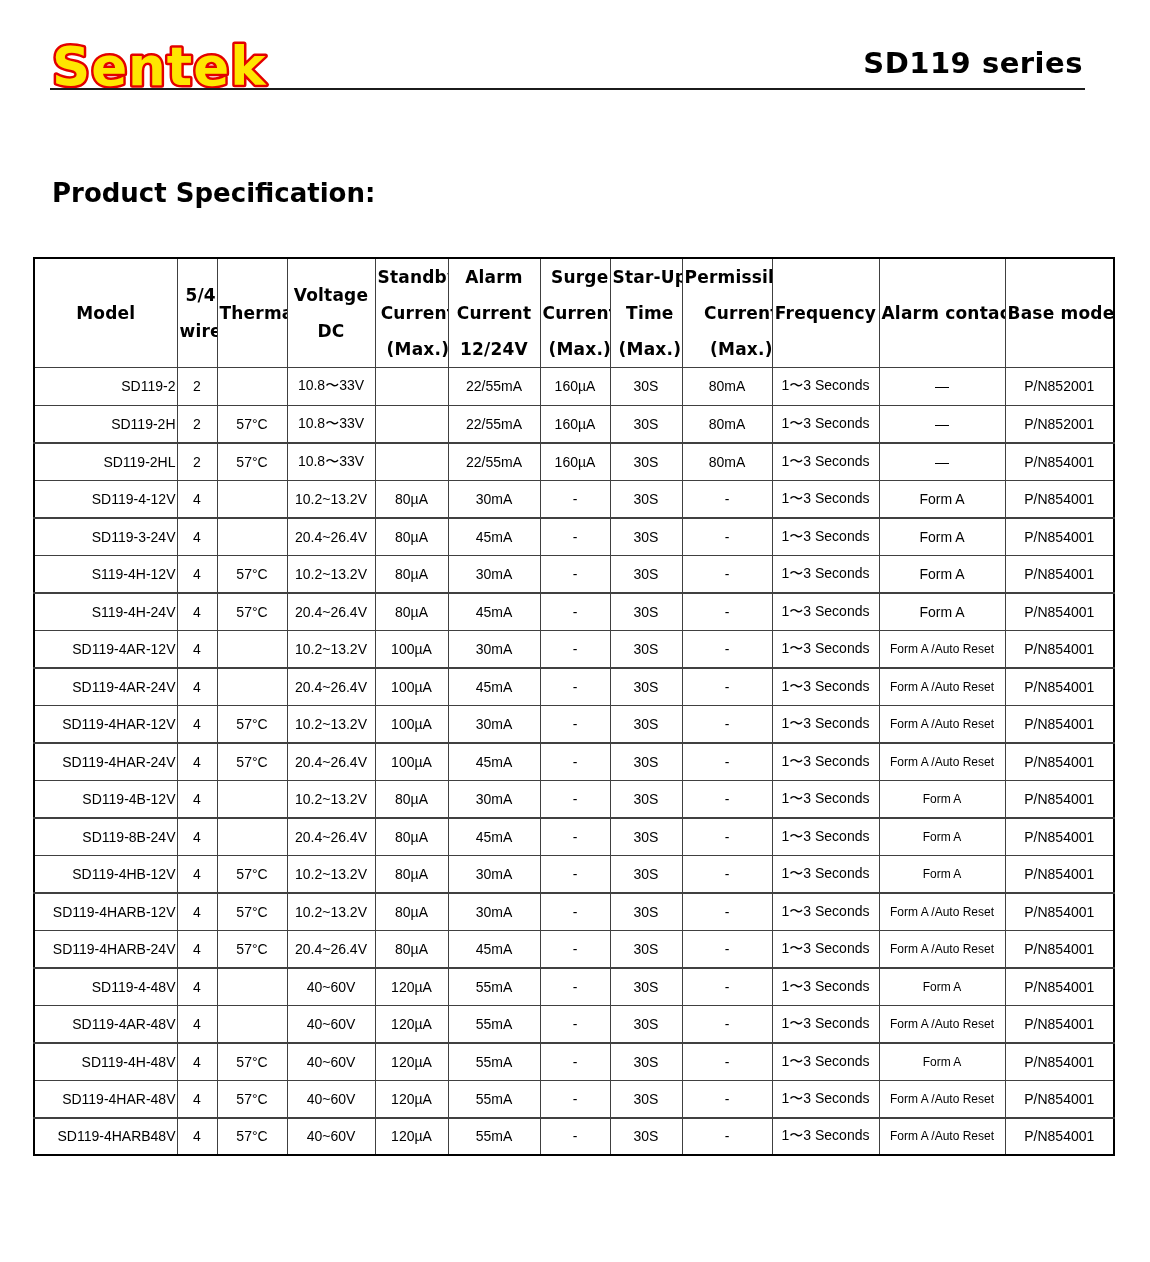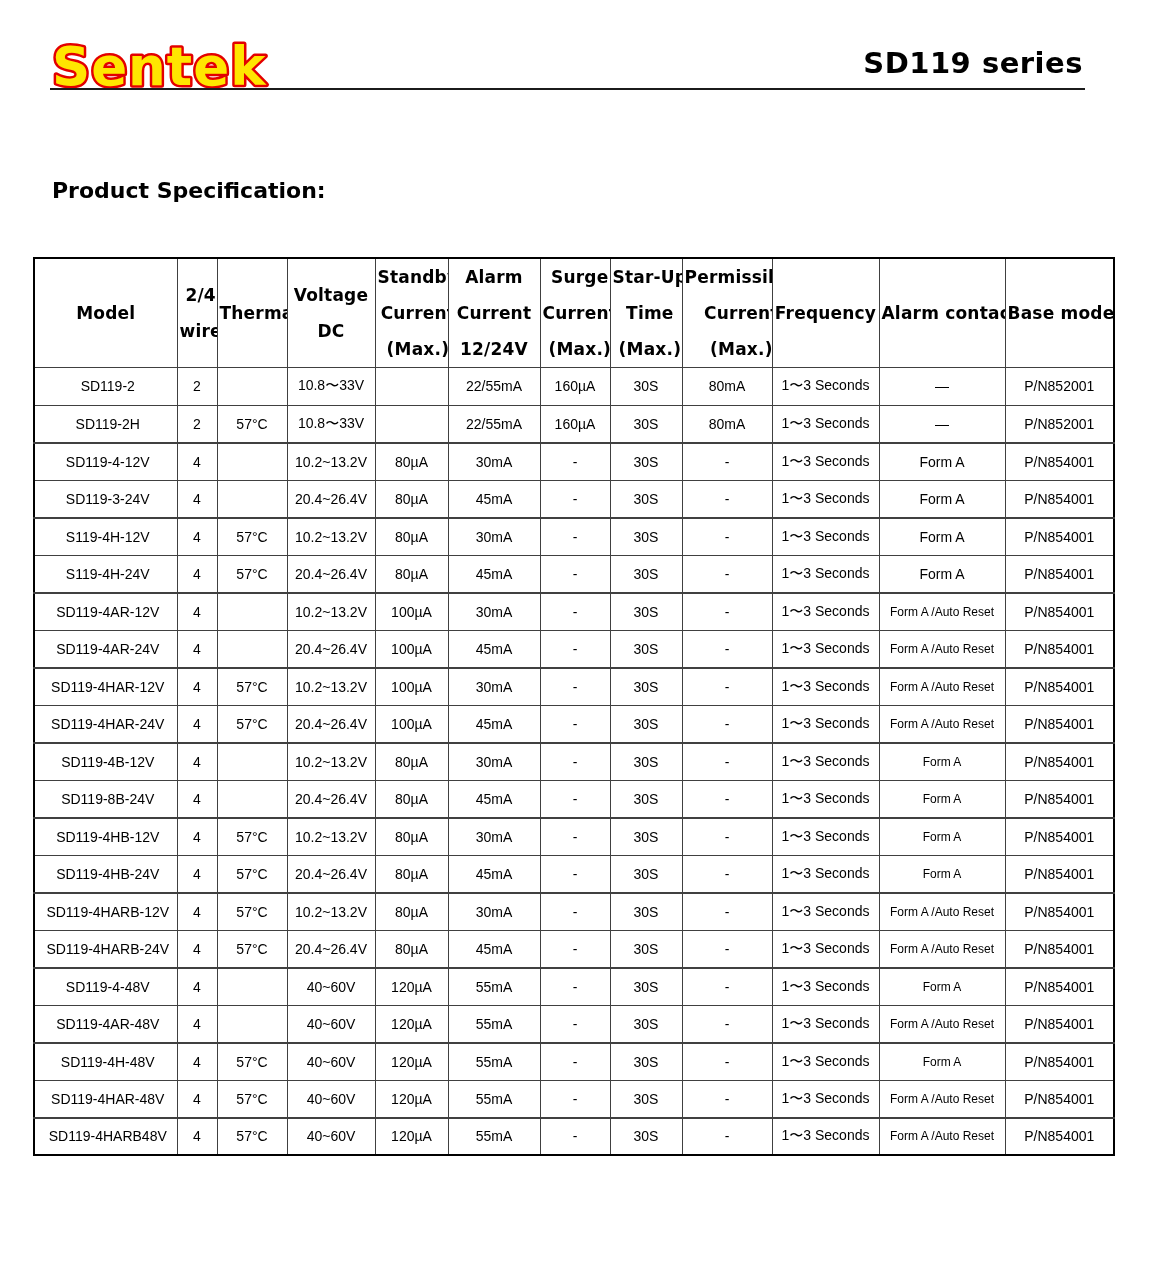--- a/index.html
+++ b/index.html
@@ -17,21 +17,21 @@
     font-family:"DejaVu Sans", sans-serif;
     font-weight:bold; font-size:29px; letter-spacing:0.5px;margin-left:28px;
   }
   .header-rule {
     position:absolute; top:88px; left:50px;
     width:1035px; height:2px; background:#1b1b1b;
   }
   .page-title {
     position:absolute; top:178px; left:52px; margin:0;
     font-family:"DejaVu Sans", sans-serif;
-    font-weight:bold; font-size:22px;
+    font-weight:bold; font-size:26px;
   }
 
   
   table.spec {
     position:absolute; top:257px; left:33px;
     width:1080px; border-collapse:collapse; table-layout:fixed;
     border:2px solid #000;
   }
   th, td { border:1px solid #404040; background:#fff; }
   thead tr { height:108px; }
@@ -44,21 +44,21 @@
   .hlabel {
     display:block; width:max-content; margin:0 auto;
     text-align:center; white-space:pre-line;
   }
   tbody tr { height:37.5px; }
   td {
     font-size:14px; text-align:center;
     white-space:nowrap; overflow:hidden; padding:0 1px;
     vertical-align:middle;
   }
-  td.left { text-align:center; padding-left:5px; }
+  td.left { text-align:right; padding-left:5px; }
   td.small { font-size:12px; }
   tbody tr:nth-child(even) td { border-bottom-width:2px; }
 </style>
 </head>
 <body>
 
 <div class="logo-wrap">
   <svg width="255" height="66" viewBox="0 0 255 66">
     <text x="4" y="52" font-family="DejaVu Sans, sans-serif" font-size="53" font-weight="bold" letter-spacing="1" stroke-width="5" stroke-linejoin="round" style="paint-order:stroke fill;" fill="#ffe600" stroke="#e30000">Sentek</text>
   </svg>
@@ -84,21 +84,21 @@
     <col style="width:107px">
       <col style="width:126px">
       <col style="width:109px">
   </colgroup>
   <thead>
     <tr id="head-row">
         <th>
           <span class="hlabel">Model</span>
         </th>
         <th>
-          <span class="hlabel">2/4
+          <span class="hlabel">5/4
 wire</span>
         </th>
         <th>
           <span class="hlabel">Thermal</span>
         </th>
         <th>
           <span class="hlabel">Voltage
 DC</span>
         </th>
         <th>
@@ -160,20 +160,34 @@
         <td></td>
         <td>22/55mA</td>
         <td>160µA</td>
         <td>30S</td>
         <td>80mA</td>
         <td>1〜3 Seconds</td>
         <td>—</td>
         <td>P/N852001</td>
       </tr>
       <tr>
+        <td class="left">SD119-2HL</td>
+        <td>2</td>
+        <td>57°C</td>
+        <td>10.8〜33V</td>
+        <td></td>
+        <td>22/55mA</td>
+        <td>160µA</td>
+        <td>30S</td>
+        <td>80mA</td>
+        <td>1〜3 Seconds</td>
+        <td>—</td>
+        <td>P/N854001</td>
+      </tr>
+      <tr>
         <td class="left">SD119-4-12V</td>
         <td>4</td>
         <td></td>
         <td>10.2~13.2V</td>
         <td>80µA</td>
         <td>30mA</td>
         <td>-</td>
         <td>30S</td>
         <td>-</td>
         <td>1〜3 Seconds</td>
@@ -306,34 +320,20 @@
         <td class="small">Form A</td>
         <td>P/N854001</td>
       </tr>
       <tr>
         <td class="left">SD119-4HB-12V</td>
         <td>4</td>
         <td>57°C</td>
         <td>10.2~13.2V</td>
         <td>80µA</td>
         <td>30mA</td>
-        <td>-</td>
-        <td>30S</td>
-        <td>-</td>
-        <td>1〜3 Seconds</td>
-        <td class="small">Form A</td>
-        <td>P/N854001</td>
-      </tr>
-      <tr>
-        <td class="left">SD119-4HB-24V</td>
-        <td>4</td>
-        <td>57°C</td>
-        <td>20.4~26.4V</td>
-        <td>80µA</td>
-        <td>45mA</td>
         <td>-</td>
         <td>30S</td>
         <td>-</td>
         <td>1〜3 Seconds</td>
         <td class="small">Form A</td>
         <td>P/N854001</td>
       </tr>
       <tr>
         <td class="left">SD119-4HARB-12V</td>
         <td>4</td>

